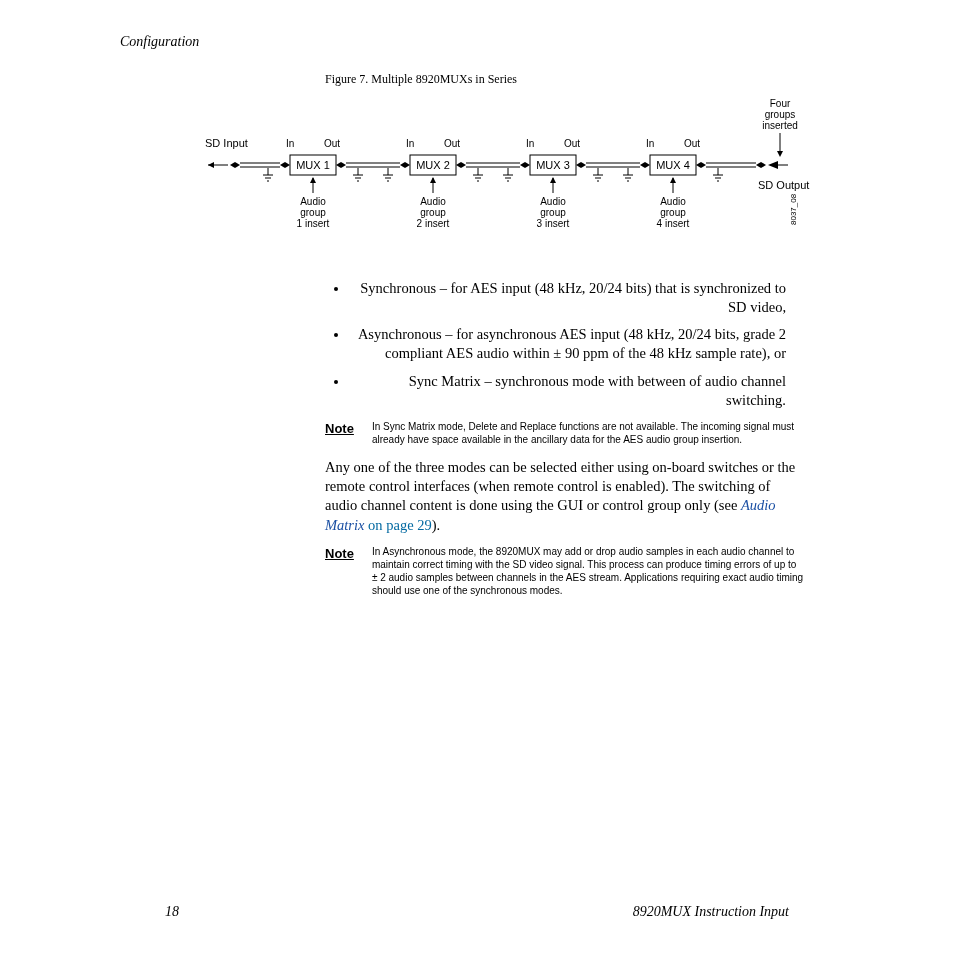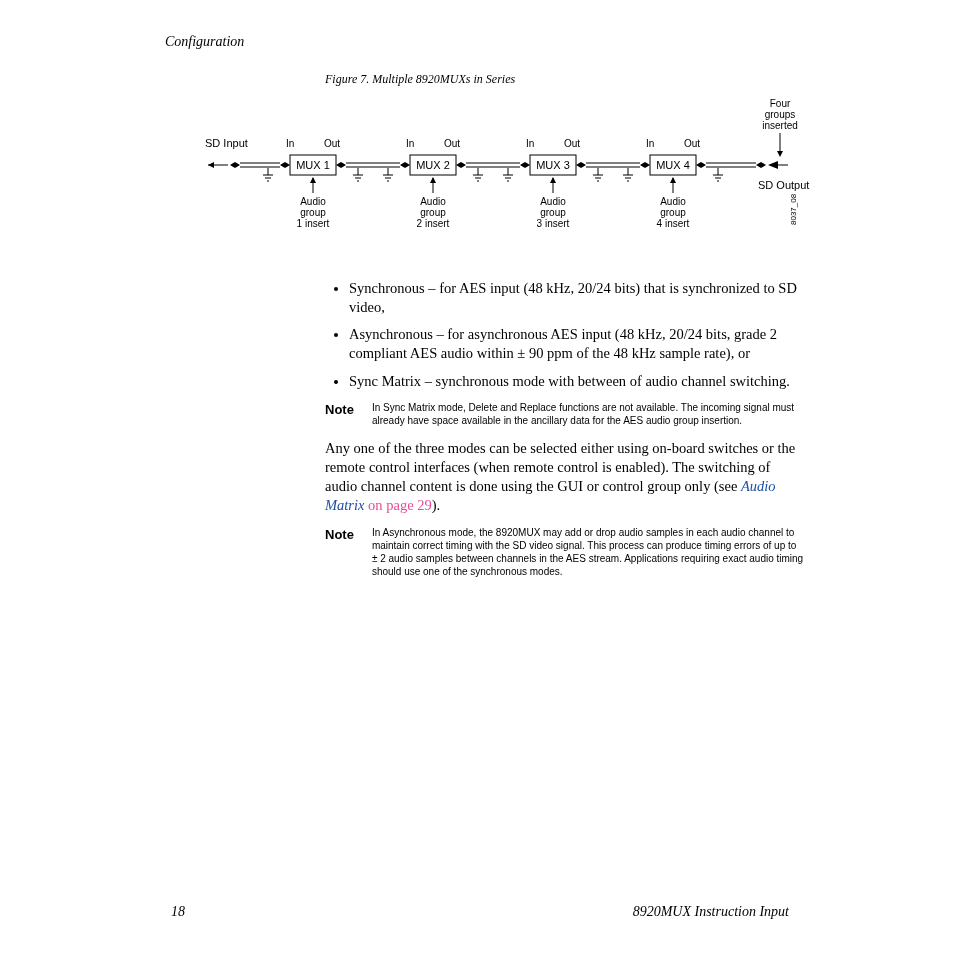--- a/index.html
+++ b/index.html
@@ -15,25 +15,24 @@
   }
   .page {
     padding: 34px 70px 34px 70px;
     box-sizing: border-box;
     height: 100%;
     position: relative;
   }
   .running-head {
     font-style: italic;
     font-size: 14px;
-    margin-left: 95px;
+    margin-left: 50px;
     margin-bottom: 22px;
   }
   .fig-caption {
-    font-style: italic;
     font-size: 12px;
     text-align: left;
     margin-left: 255px;
     margin-bottom: 8px;
   }
   .diagram-wrap {
     margin: 0 60px 20px 130px;
   }
   .h2 {
     font-family: "Arial Narrow", Arial, sans-serif;
@@ -47,43 +46,44 @@
     margin-right: 80px;
     font-size: 14.5px;
     line-height: 1.32;
   }
   .body-block p { margin: 6px 0 10px 0; }
   ul.bullets {
     list-style: disc;
     padding-left: 24px;
     margin: 4px 0 10px 0;
   }
-  ul.bullets li { margin: 4px 0 8px 0; }
+  ul.bullets li { margin: 4px 18px 8px 0; text-align: right; }
   .note-row {
     display: flex;
     gap: 18px;
     margin: 8px 0 12px 0;
   }
   .note-label {
     font-family: Arial, Helvetica, sans-serif;
     font-weight: bold;
     font-size: 13px;
     flex: 0 0 auto;
+    text-decoration: underline;
   }
   .note-text {
     font-family: Arial, Helvetica, sans-serif;
     font-size: 10px;
     line-height: 1.32;
   }
   .xref { color: #1a4fa3; font-style: italic; }
-  .xref-plain { color: #ec4899; }
+  .xref-plain { color: #0369a1; }
   .footer {
     position: absolute;
     bottom: 34px;
-    left: 76px;
+    left: 70px;
     right: 70px;
     display: flex;
     justify-content: space-between;
     font-style: italic;
     font-size: 14px;
     padding: 0 95px;
   }
   
   svg text { font-family: Arial, Helvetica, sans-serif; }
 </style>

